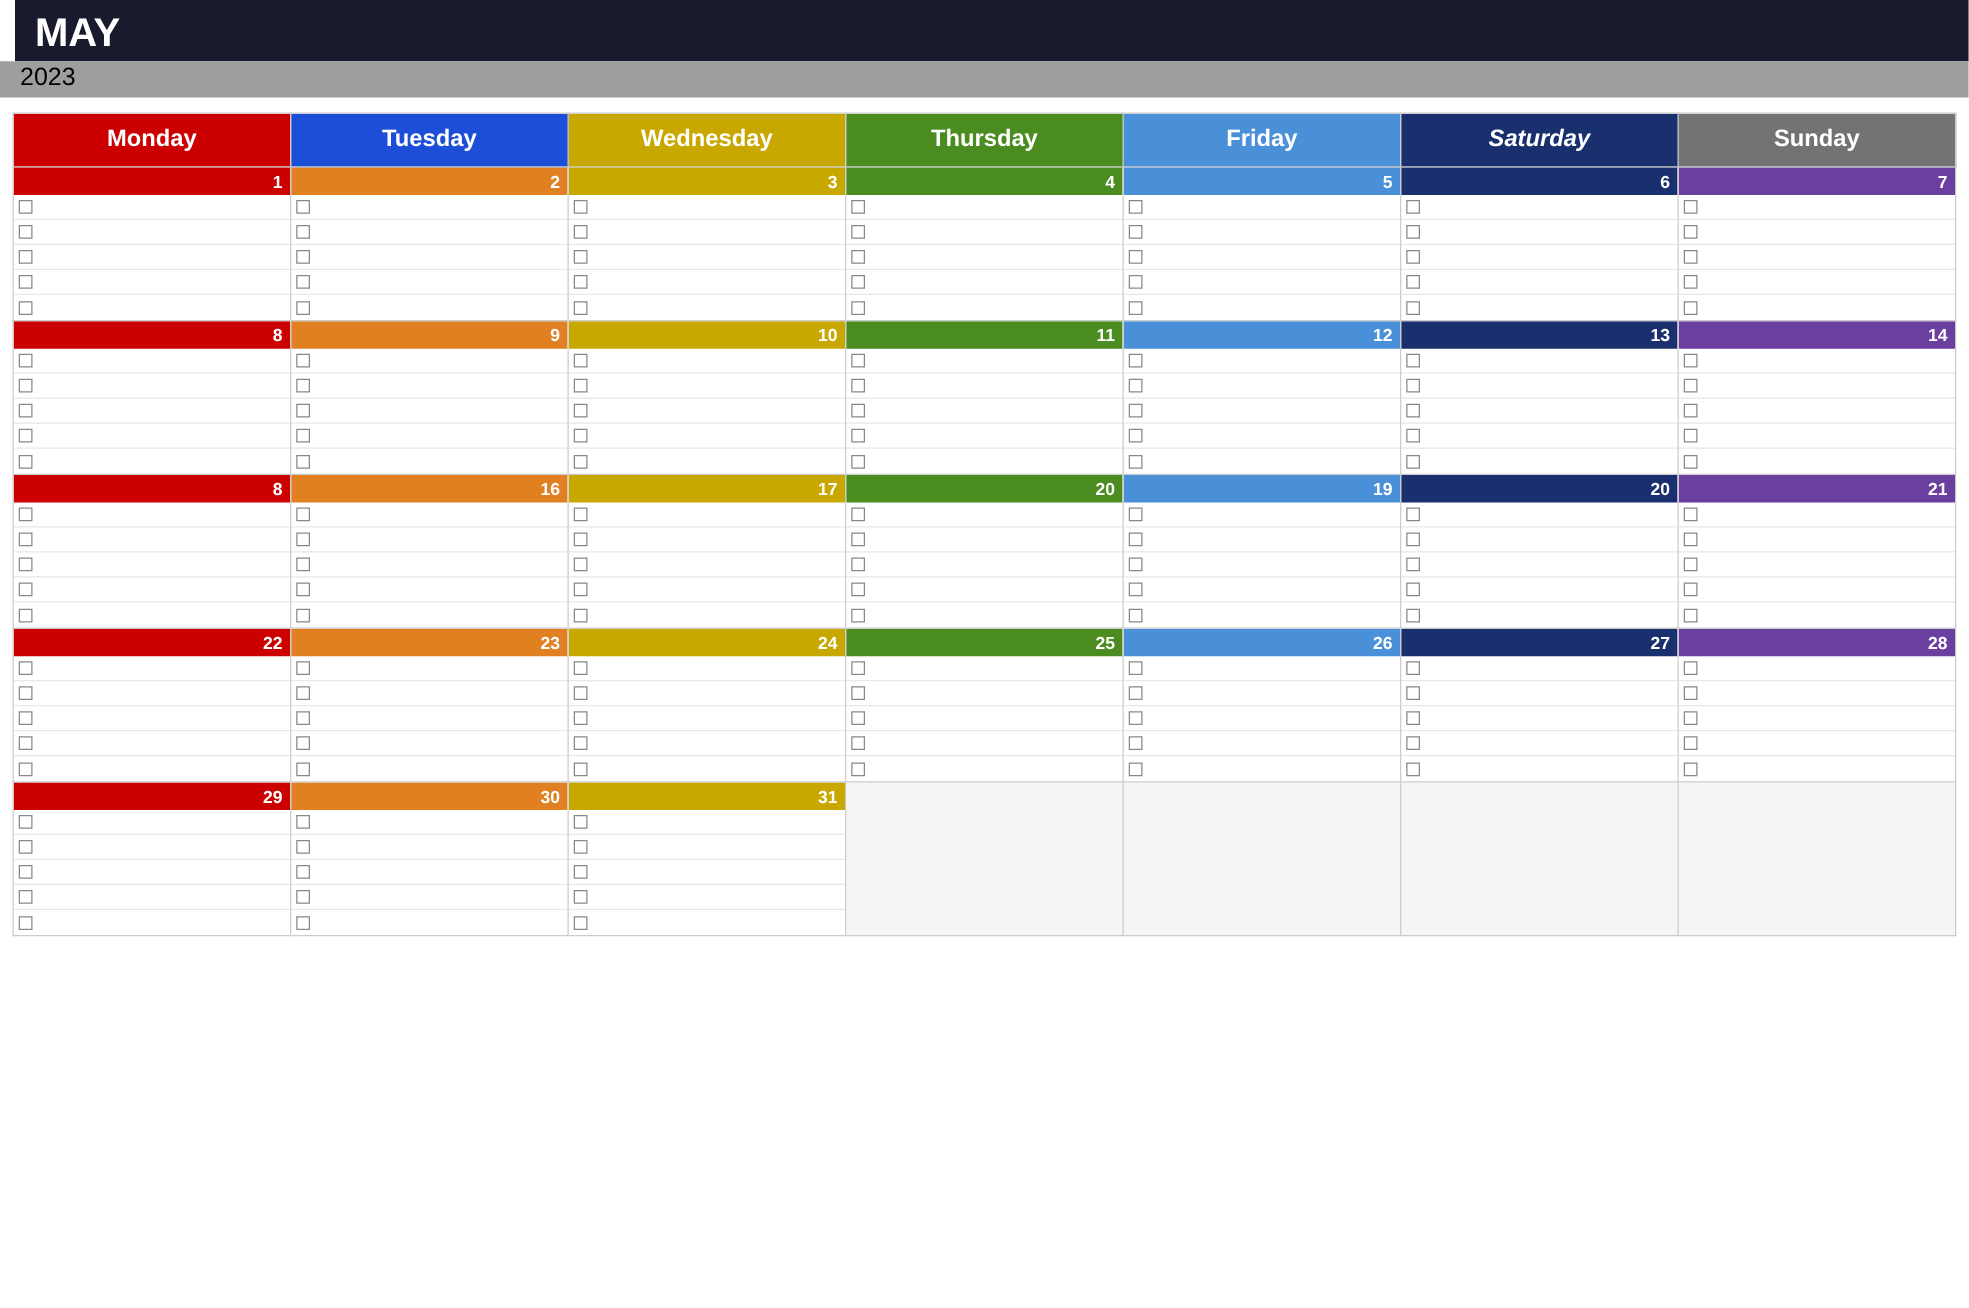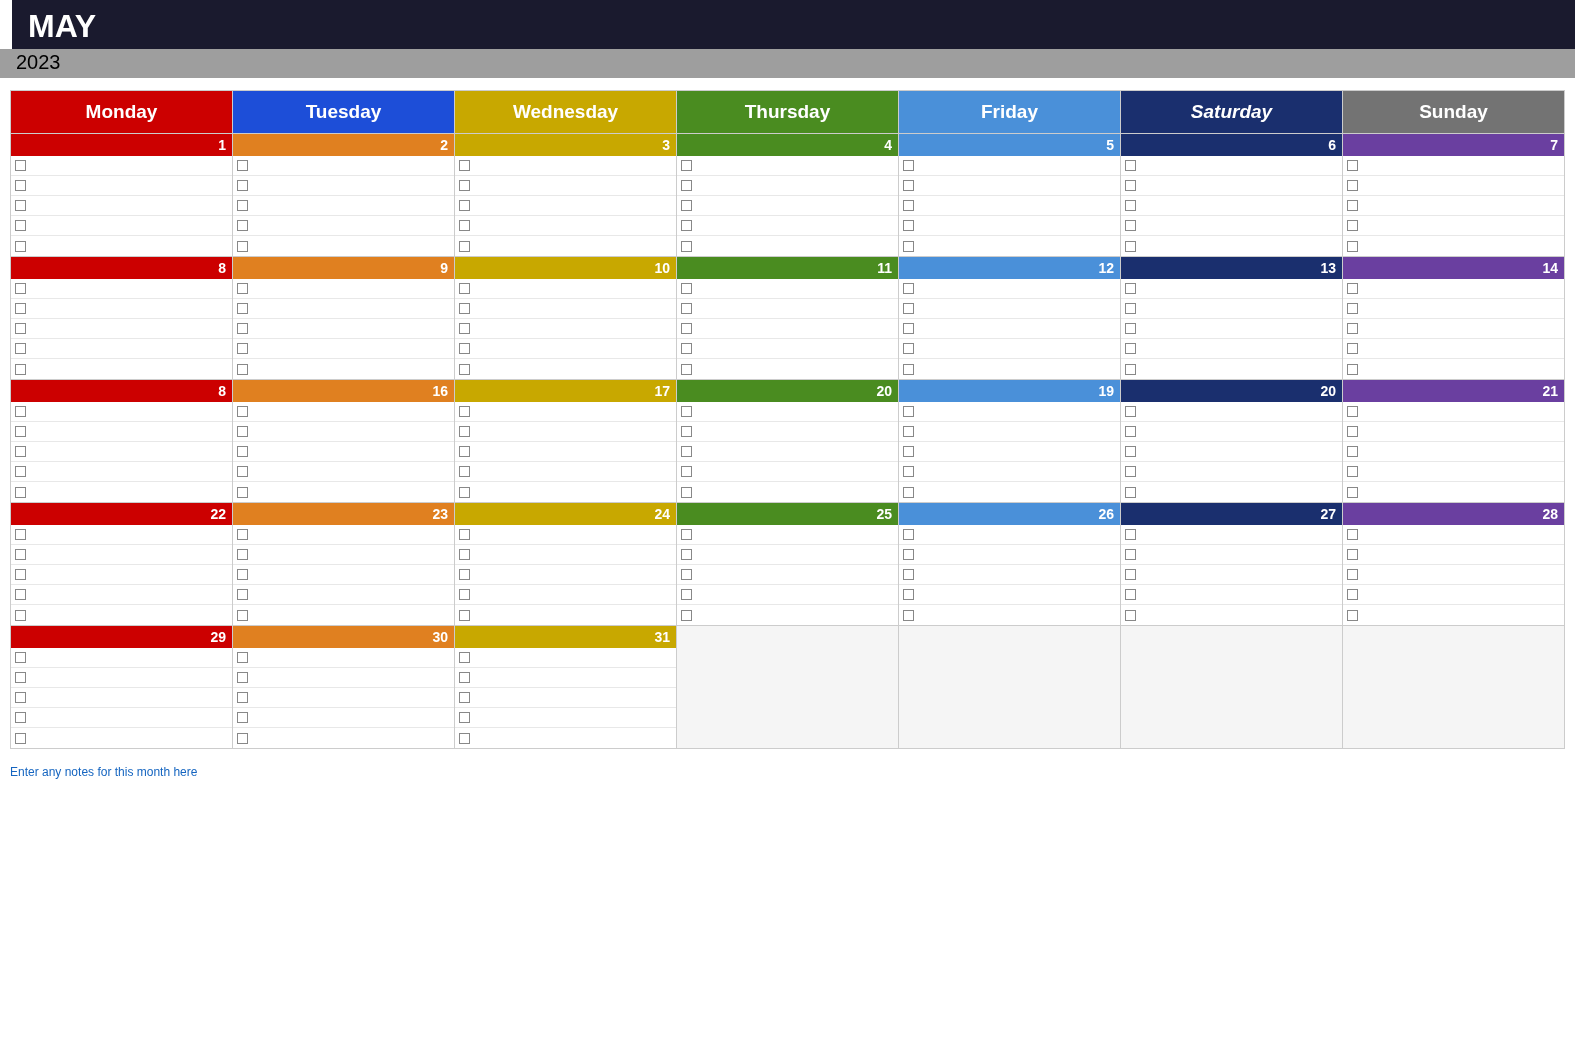--- a/index.html
+++ b/index.html
@@ -938,14 +938,13 @@
           <td class="empty-day"></td>
           <td class="empty-day"></td>
           <td class="empty-day"></td>
           <td class="empty-day"></td>
         </tr>
       </tbody>
   </table>
 </div>
 
 <div class="notes-section">
-  <div class="notes-input">Enter any notes for this month here</div>
 </div>
 
 </body></html>

